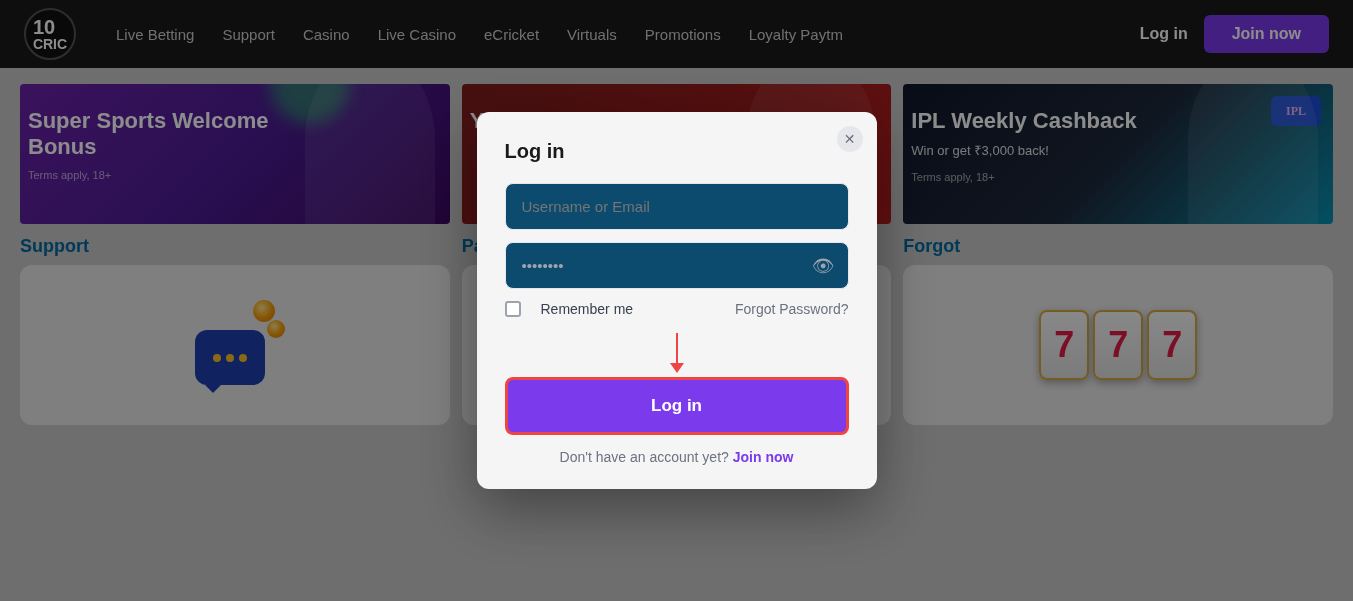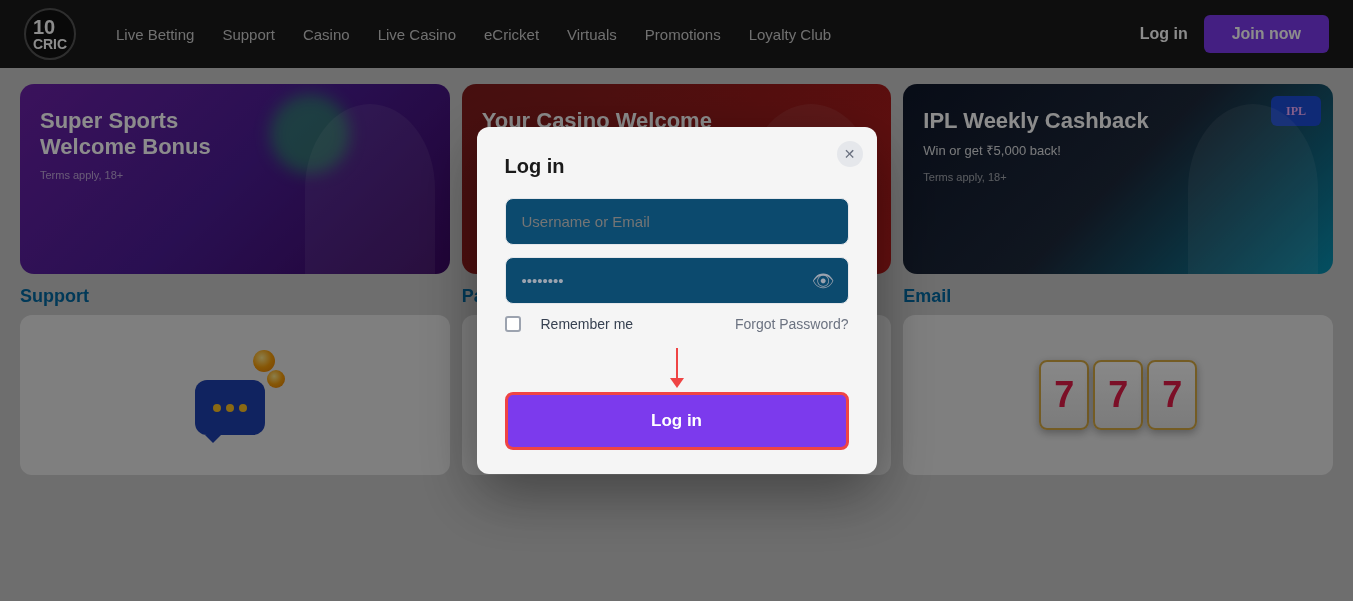--- a/index.html
+++ b/index.html
@@ -71,27 +71,27 @@
     .main-content {
       padding: 12px 20px;
       display: grid;
       grid-template-columns: 1fr 1fr 1fr;
       gap: 12px;
       filter: blur(0px);
     }
 
     
     .banner-card {
-      border-radius: 14px;
+      border-radius: 4px;
       overflow: hidden;
-      height: 190px;
+      height: 140px;
       position: relative;
       display: flex;
       align-items: flex-start;
-      padding: 24px 20px;
+      padding: 24px 8px;
     }
     .banner-card-1 { background: linear-gradient(135deg, #6b21a8, #4c1d95, #3b0764); }
     .banner-card-2 { background: linear-gradient(135deg, #7f1d1d, #991b1b, #b91c1c); }
     .banner-card-3 { background: linear-gradient(135deg, #0f172a, #1e293b, #0891b2); }
 
     .banner-content { z-index: 2; max-width: 60%; }
     .banner-title {
       color: white;
       font-size: 22px;
       font-weight: 800;
@@ -385,21 +385,21 @@
     </div>
   </div>
   <nav>
     <a href="#">Live Betting</a>
     <a href="#">Support</a>
     <a href="#">Casino</a>
     <a href="#">Live Casino</a>
     <a href="#">eCricket</a>
     <a href="#">Virtuals</a>
     <a href="#">Promotions</a>
-    <a href="#">Loyalty Club</a>
+    <a href="#">Loyalty Paytm</a>
   </nav>
   <div class="header-actions">
     <button class="btn-login">Log in</button>
     <button class="btn-join">Join now</button>
   </div>
 </header>
 
 <div class="main-content" style="margin-top:4px;">
 
   <div class="banner-card banner-card-1">
@@ -418,21 +418,21 @@
       <div class="banner-title">Your Casino Welcome</div>
     </div>
     <div class="banner-person">
       <div class="person-placeholder"></div>
     </div>
   </div>
 
   <div class="banner-card banner-card-3">
     <div class="banner-content">
       <div class="banner-title">IPL Weekly Cashback</div>
-      <div class="banner-desc">Win or get ₹5,000 back!</div>
+      <div class="banner-desc">Win or get ₹3,000 back!</div>
       <div class="banner-terms">Terms apply, 18+</div>
     </div>
     <div class="ipl-badge">IPL</div>
     <div class="banner-person">
       <div class="person-placeholder"></div>
     </div>
   </div>
 </div>
 
 <div class="lower-row">
@@ -459,21 +459,21 @@
     <div class="section-content">
       <div class="phone-card">
         <div class="payment-text">UNIFIED PAYMENTS INTERFACE</div>
         <div class="payment-brand">AstroPay</div>
         <div class="payment-brand">Paytm</div>
       </div>
     </div>
   </div>
 
   <div>
-    <div class="section-title">Email</div>
+    <div class="section-title">Forgot</div>
     <div class="section-content">
       <div class="slots-area">
         <div class="slot-reel">7</div>
         <div class="slot-reel">7</div>
         <div class="slot-reel">7</div>
       </div>
     </div>
   </div>
 </div>
 
@@ -502,14 +502,18 @@
     </div>
 
     
     <div class="arrow-indicator">
       <div class="arrow-line"></div>
       <div class="arrow-head"></div>
     </div>
 
     <button class="btn-login-modal">Log in</button>
 
+    <div class="no-account-row">
+      <span>Don't have an account yet?</span>
+      <a href="#" class="join-link">Join now</a>
+    </div>
   </div>
 </div>
 
 </body></html>

